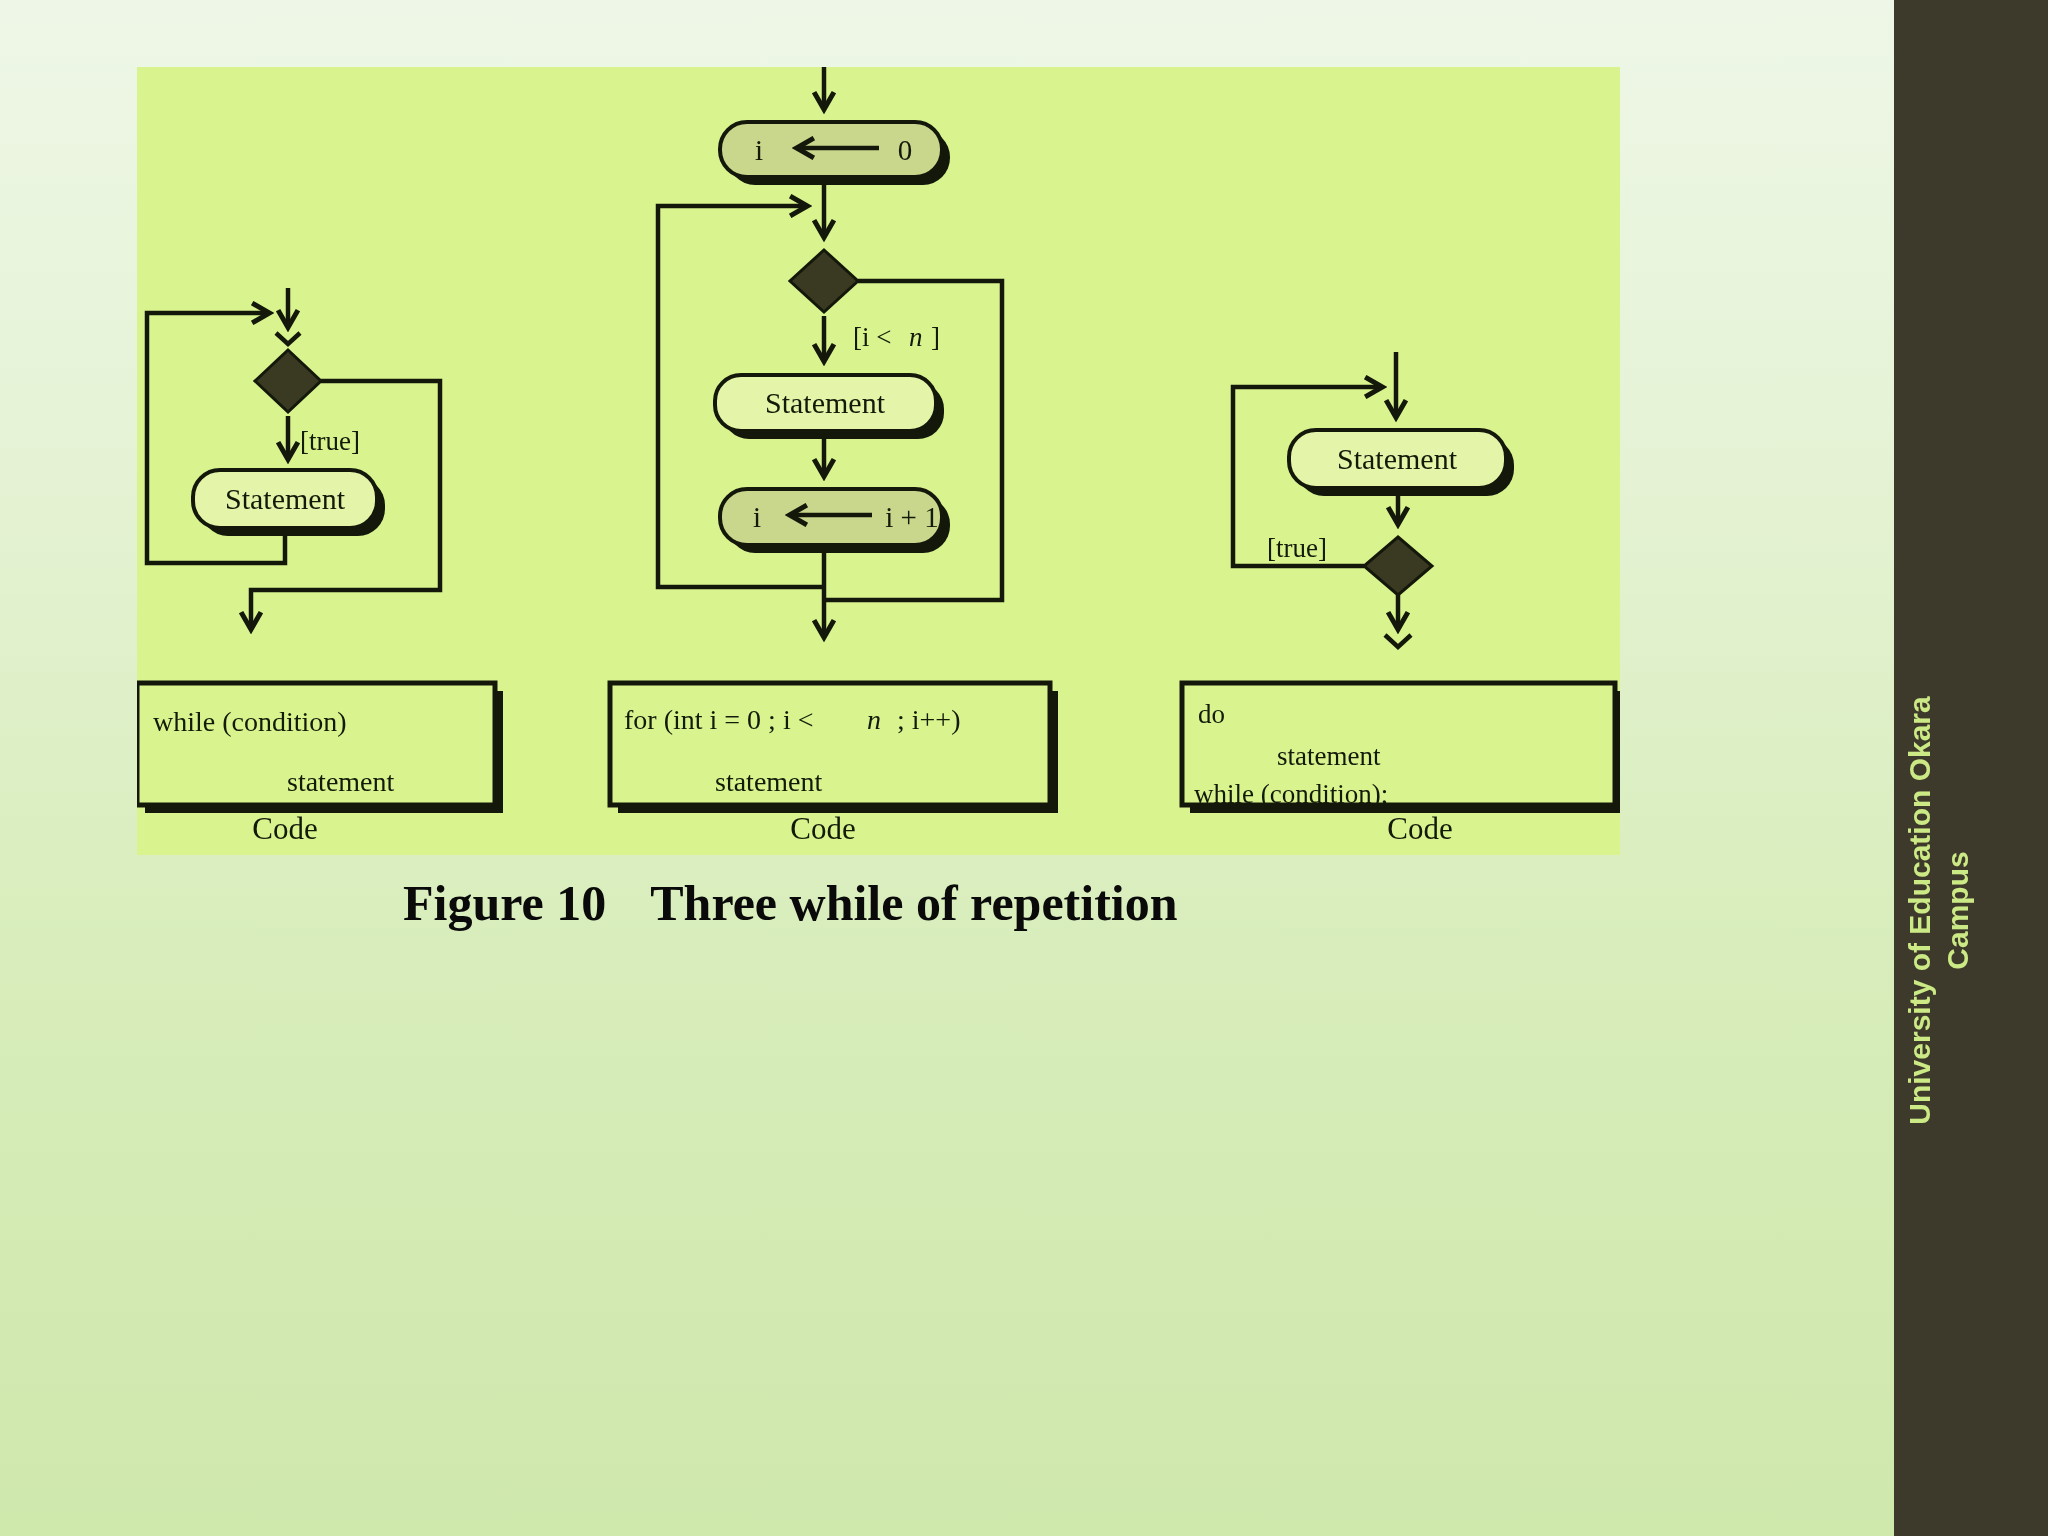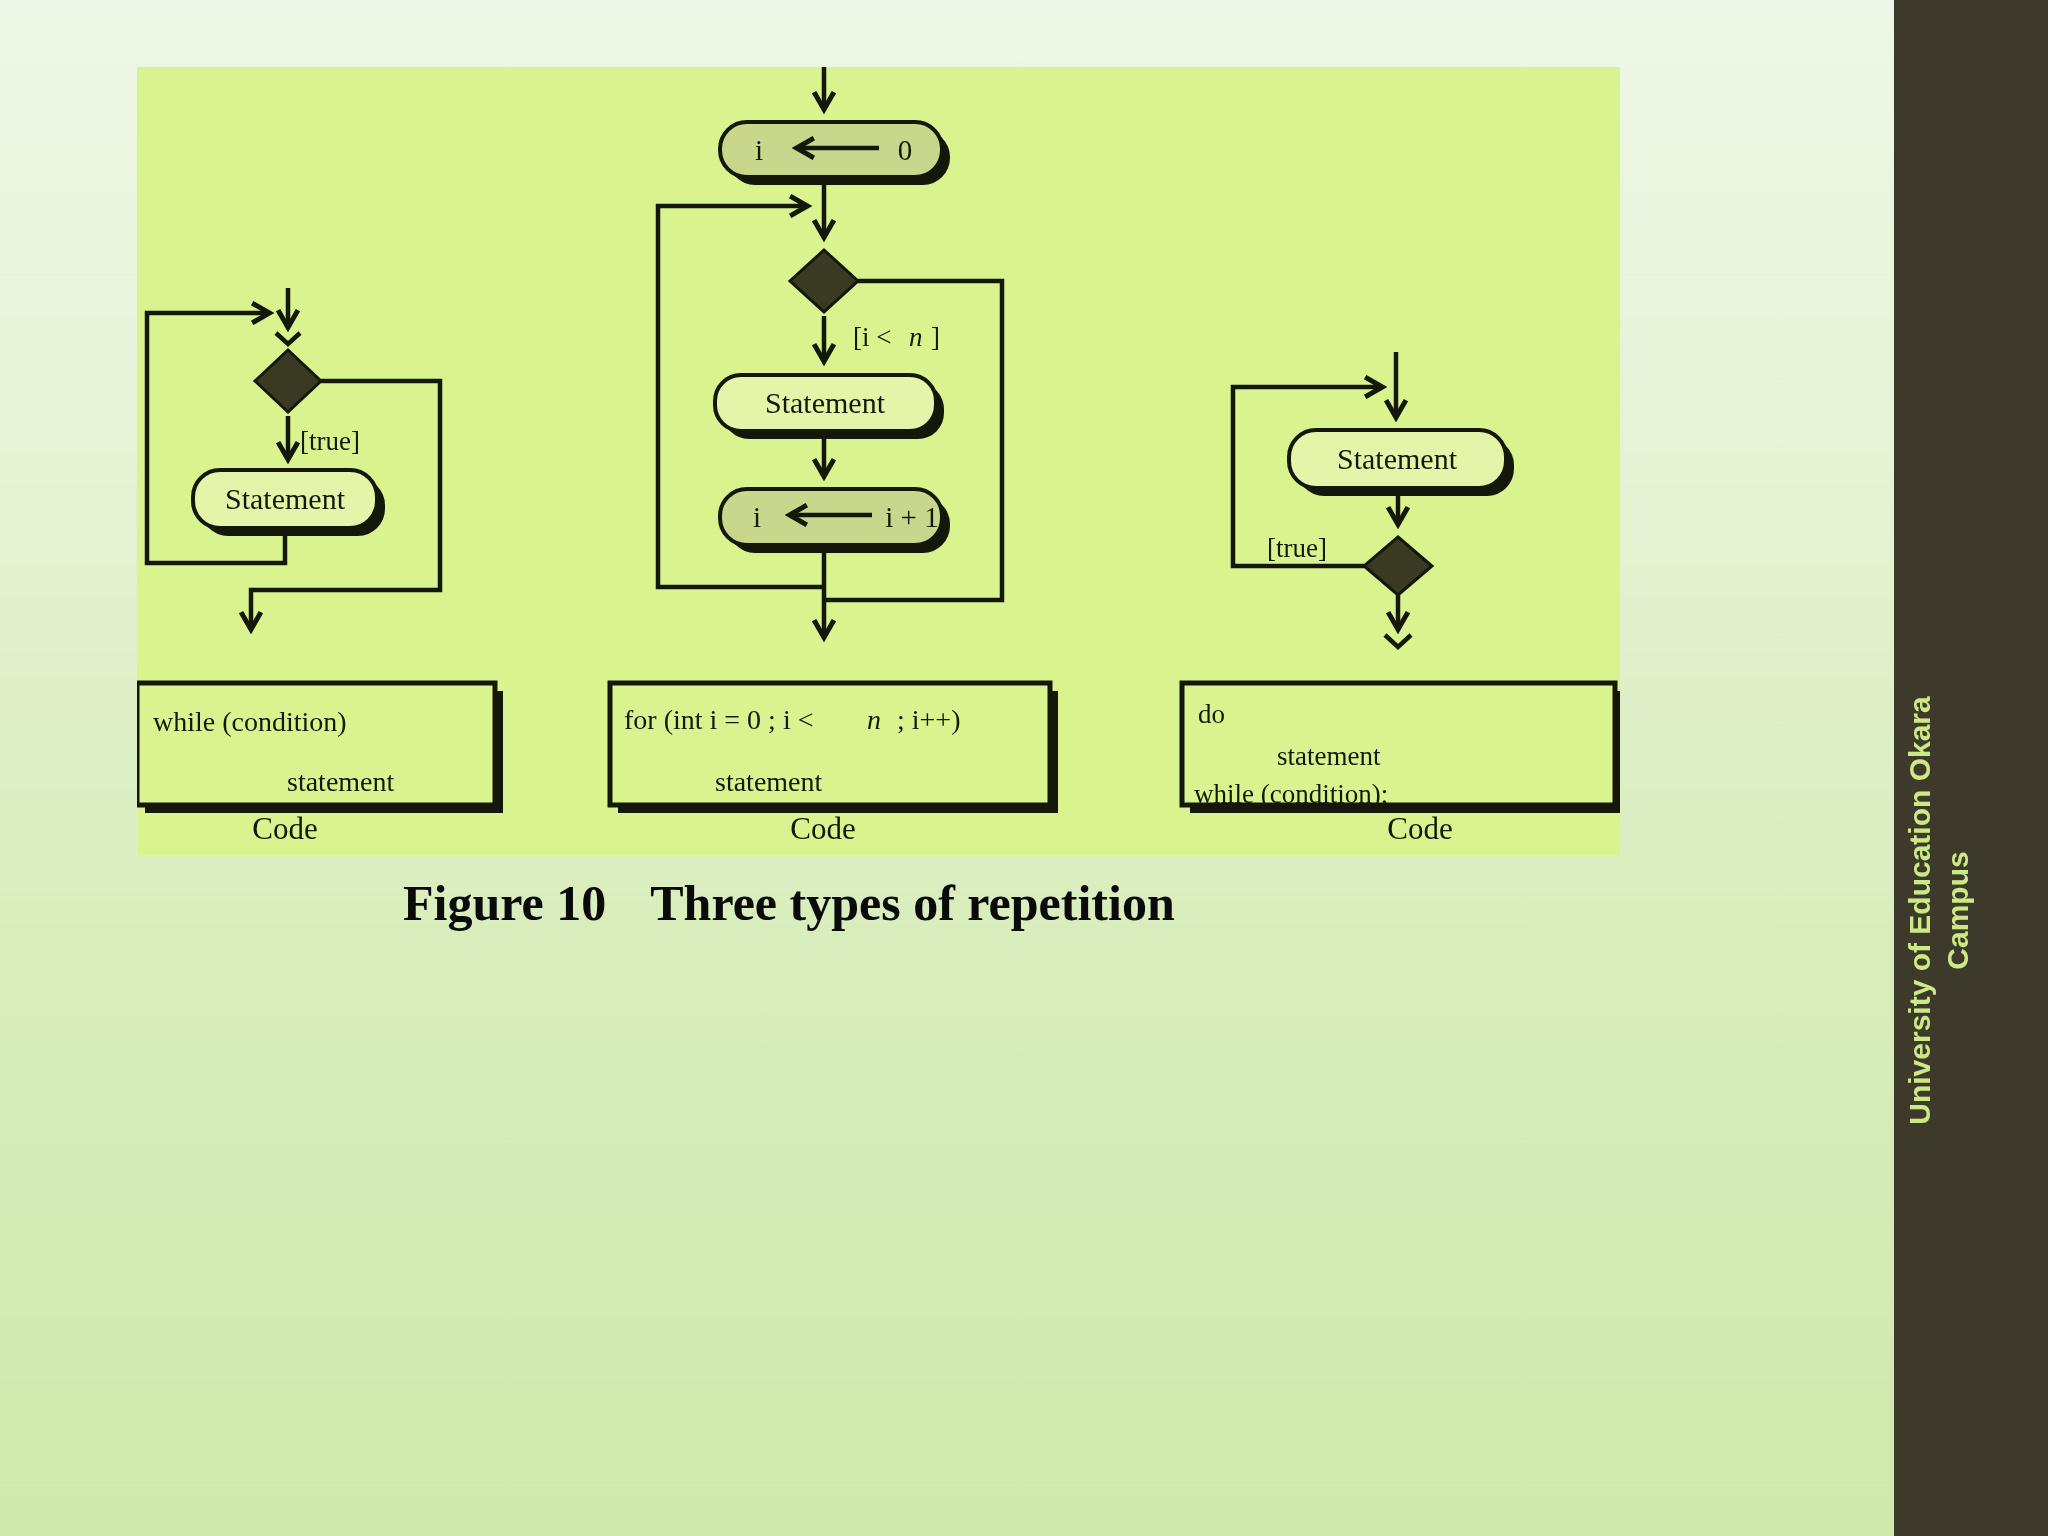--- a/index.html
+++ b/index.html
@@ -135,21 +135,21 @@
         <text class="codetext3" x="1061" y="656">do</text>
         <text class="codetext3" x="1140" y="698">statement</text>
         <text class="codetext3" x="1057" y="736">while (condition);</text>
         <text class="codecap" x="1283" y="772" text-anchor="middle">Code</text>
       </g>
     </svg>
   </div>
 
   <div id="caption">
     <span>Figure 10</span>
-    <span>Three types of repetition</span>
+    <span>Three while of repetition</span>
   </div>
 
   <div id="sidebar">
     <div id="sidebar-text-wrap">
       <div id="sidebar-text">
         <div>University of Education Okara</div>
         <div>Campus</div>
       </div>
     </div>
 

